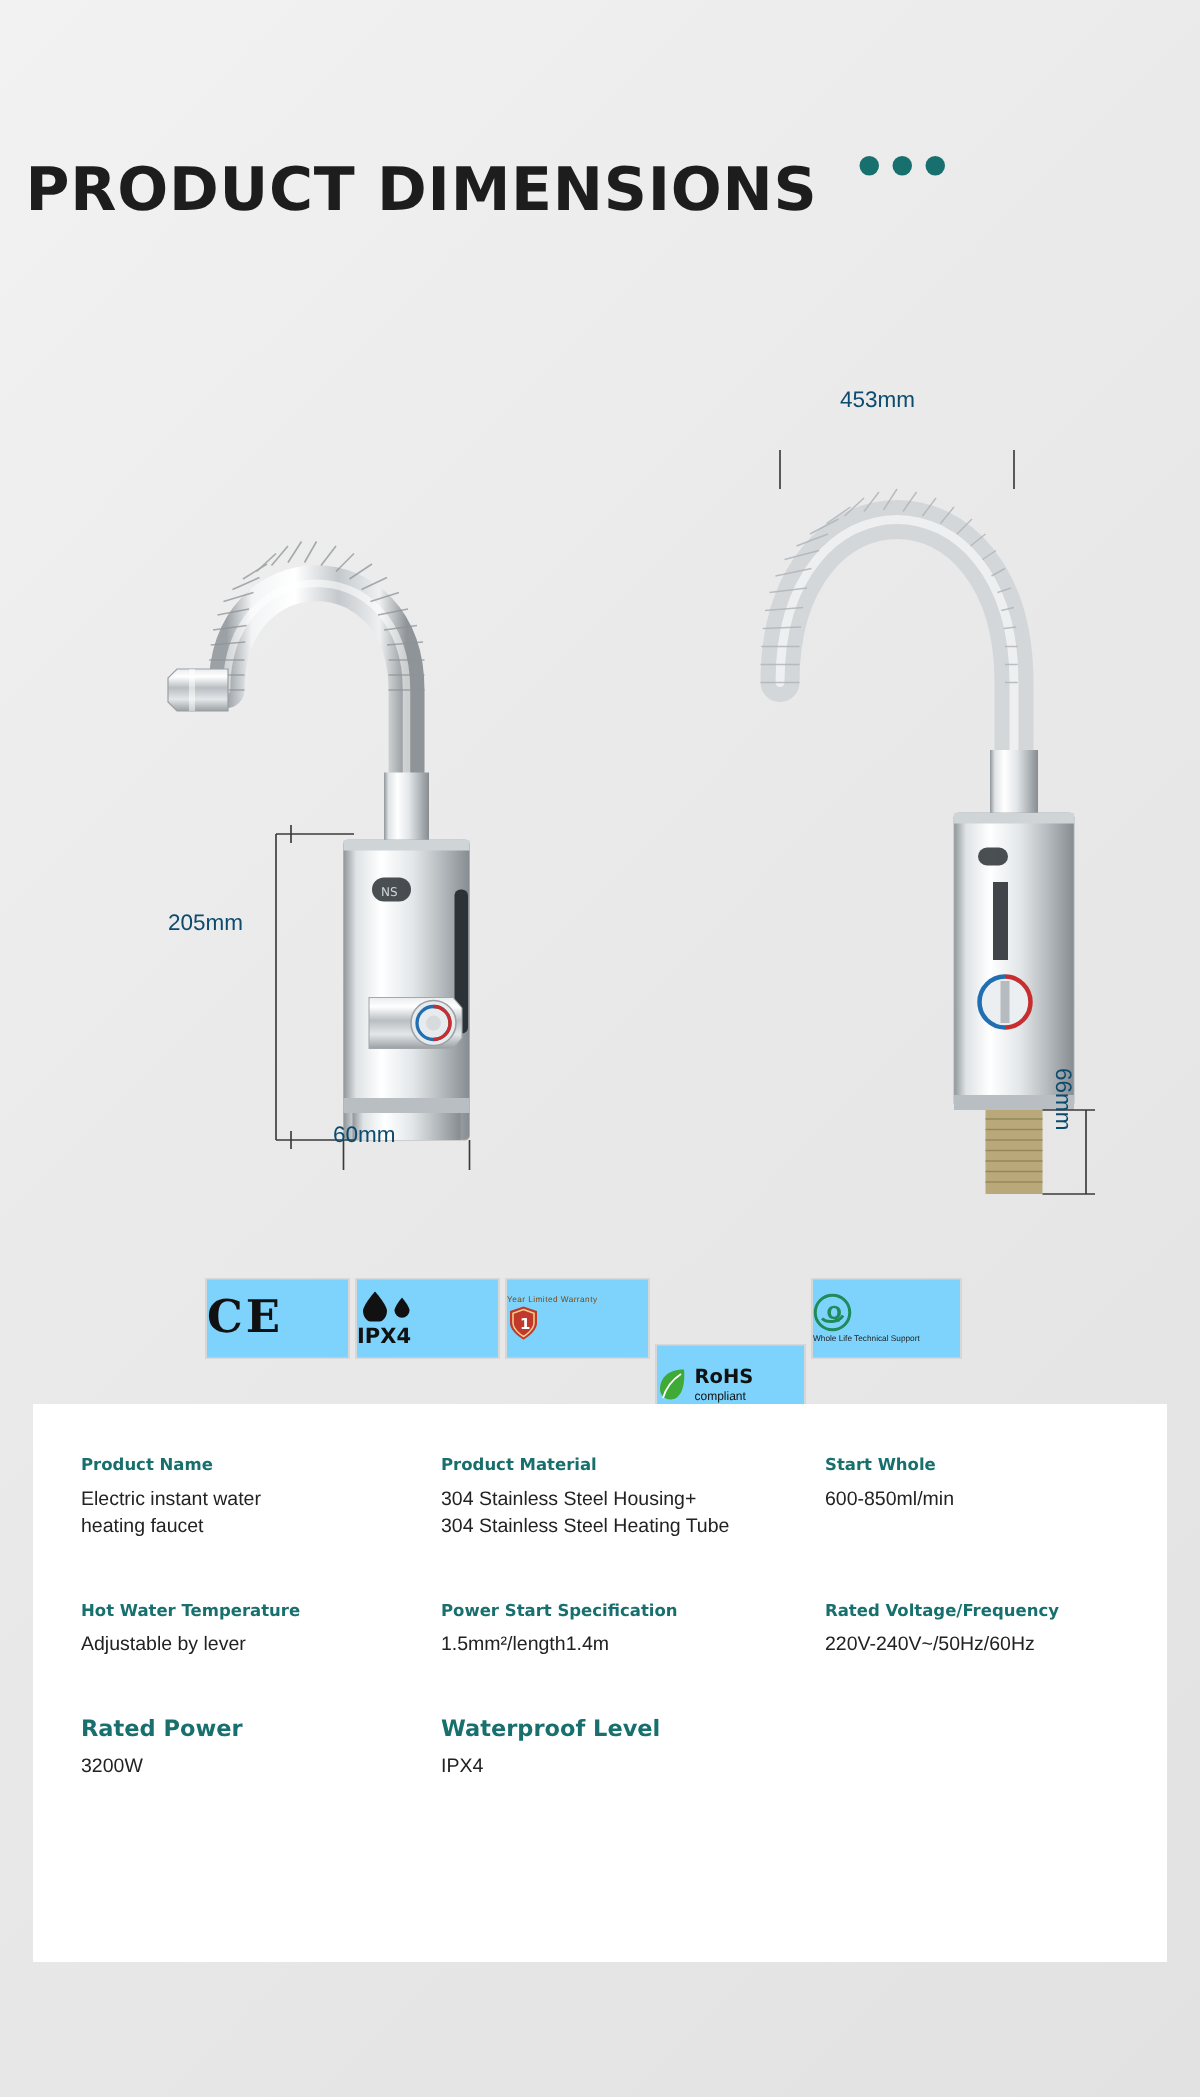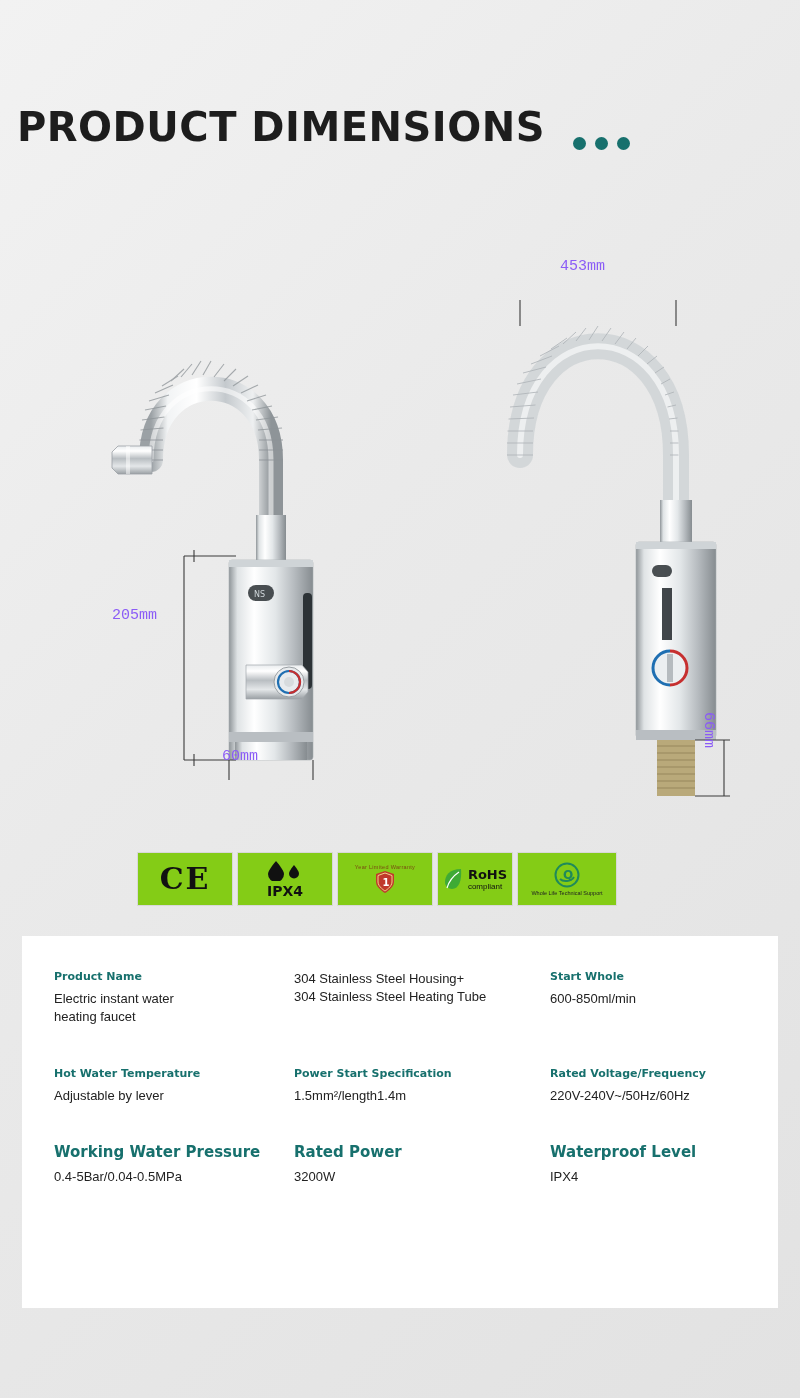--- a/index.html
+++ b/index.html
@@ -9,21 +9,21 @@
     font-family:"Liberation Sans", sans-serif;
     background:linear-gradient(135deg,#f2f2f2 0%,#eaeaea 40%,#e2e2e2 100%);
     position:relative;
     overflow:hidden;
   }
   .page { position:relative; width:800px; height:1398px; }
 
   
   .header {
     position:absolute; top:104px; left:0; width:647px;
-    display:flex; align-items:flex-end; justify-content:center;
+    display:flex; align-items:flex-start; justify-content:center;
   }
   .header h1 {
     margin:0;
     font-size:40px;
     font-weight:bold;
     letter-spacing:0.5px;
     color:#1d1d1d;
     font-family:"DejaVu Sans", sans-serif;
   }
   .dots { display:flex; gap:9px; margin-left:28px; }
@@ -31,44 +31,44 @@
 
   
   .illus { position:absolute; top:230px; left:0; width:800px; height:590px; }
 
   .faucet-left { position:absolute; left:96px; top:30px; }
   .faucet-right { position:absolute; left:490px; top:10px; }
 
   .dim-label {
     position:absolute;
     font-size:15px;
-    color:#8b5cf6;
-    font-family:Liberation Mono, monospace;
+    color:#0c4a6e;
+    font-family:Liberation Sans, sans-serif;
   }
   .lbl-205 { left:112px; top:365px;margin-top:12px; }
   .lbl-60  { left:222px; top:518px; }
   .lbl-453 { left:560px; top:28px; }
   .lbl-66  { left:700px; top:482px; writing-mode:vertical-rl; text-orientation:mixed; }
 
   
   .badges {
     position:absolute; top:852px; left:137px;
     display:flex; gap:4px;
   }
   .badge {
-    background:#84cc16;
+    background:#7dd3fc;
     border:1px solid #d8d8d8;
     width:96px; height:54px;
-    display:flex; flex-direction:column; align-items:center; justify-content:center;
+    display:flex; flex-direction:column; justify-content:center;
     position:relative;
   }
   .badge.b1 { width:96px; }
   .badge.b2 { width:96px; }
   .badge.b3 { width:96px; }
-  .badge.b4 { width:76px; }
+  .badge.b4 { width:100px;margin-top:44px; }
   .badge.b5 { width:100px; }
 
   .ce { font-size:30px; font-weight:bold; font-family:"DejaVu Serif", serif; letter-spacing:2px; color:#111; line-height:1; }
   .ipx-txt { font-size:14px; font-weight:bold; color:#111; margin-top:2px; font-family:"DejaVu Sans", sans-serif; }
   .warranty-txt { font-size:5.5px; color:#7a4a12; letter-spacing:.3px; }
   .rohs-main { font-size:13px; font-weight:bold; color:#111; font-family:"DejaVu Sans", sans-serif; }
   .rohs-sub { font-size:8px; color:#111; }
   .support-txt { font-size:5.5px; color:#222; margin-top:2px; }
 
   
@@ -341,20 +341,21 @@
 
   <div class="spec-panel">
     <div class="spec-grid">
 
       <div class="spec-cell">
         <div class="spec-title">Product Name</div>
         <div class="spec-val">Electric instant water
 heating faucet</div>
       </div>
       <div class="spec-cell">
+        <div class="spec-title">Product Material</div>
         <div class="spec-val">304 Stainless Steel Housing+
 304 Stainless Steel Heating Tube</div>
       </div>
       <div class="spec-cell">
         <div class="spec-title">Start Whole</div>
         <div class="spec-val">600-850ml/min</div>
       </div>
 
       <div class="spec-cell r2">
         <div class="spec-title">Hot Water Temperature</div>
@@ -363,24 +364,20 @@
       <div class="spec-cell r2">
         <div class="spec-title">Power Start Specification</div>
         <div class="spec-val">1.5mm²/length1.4m</div>
       </div>
       <div class="spec-cell r2">
         <div class="spec-title">Rated Voltage/Frequency</div>
         <div class="spec-val">220V-240V~/50Hz/60Hz</div>
       </div>
 
       <div class="spec-cell r3">
-        <div class="spec-title small">Working Water Pressure</div>
-        <div class="spec-val">0.4-5Bar/0.04-0.5MPa</div>
-      </div>
-      <div class="spec-cell r3">
         <div class="spec-title small">Rated Power</div>
         <div class="spec-val">3200W</div>
       </div>
       <div class="spec-cell r3">
         <div class="spec-title small">Waterproof Level</div>
         <div class="spec-val">IPX4</div>
       </div>
 
     </div>
   </div>

